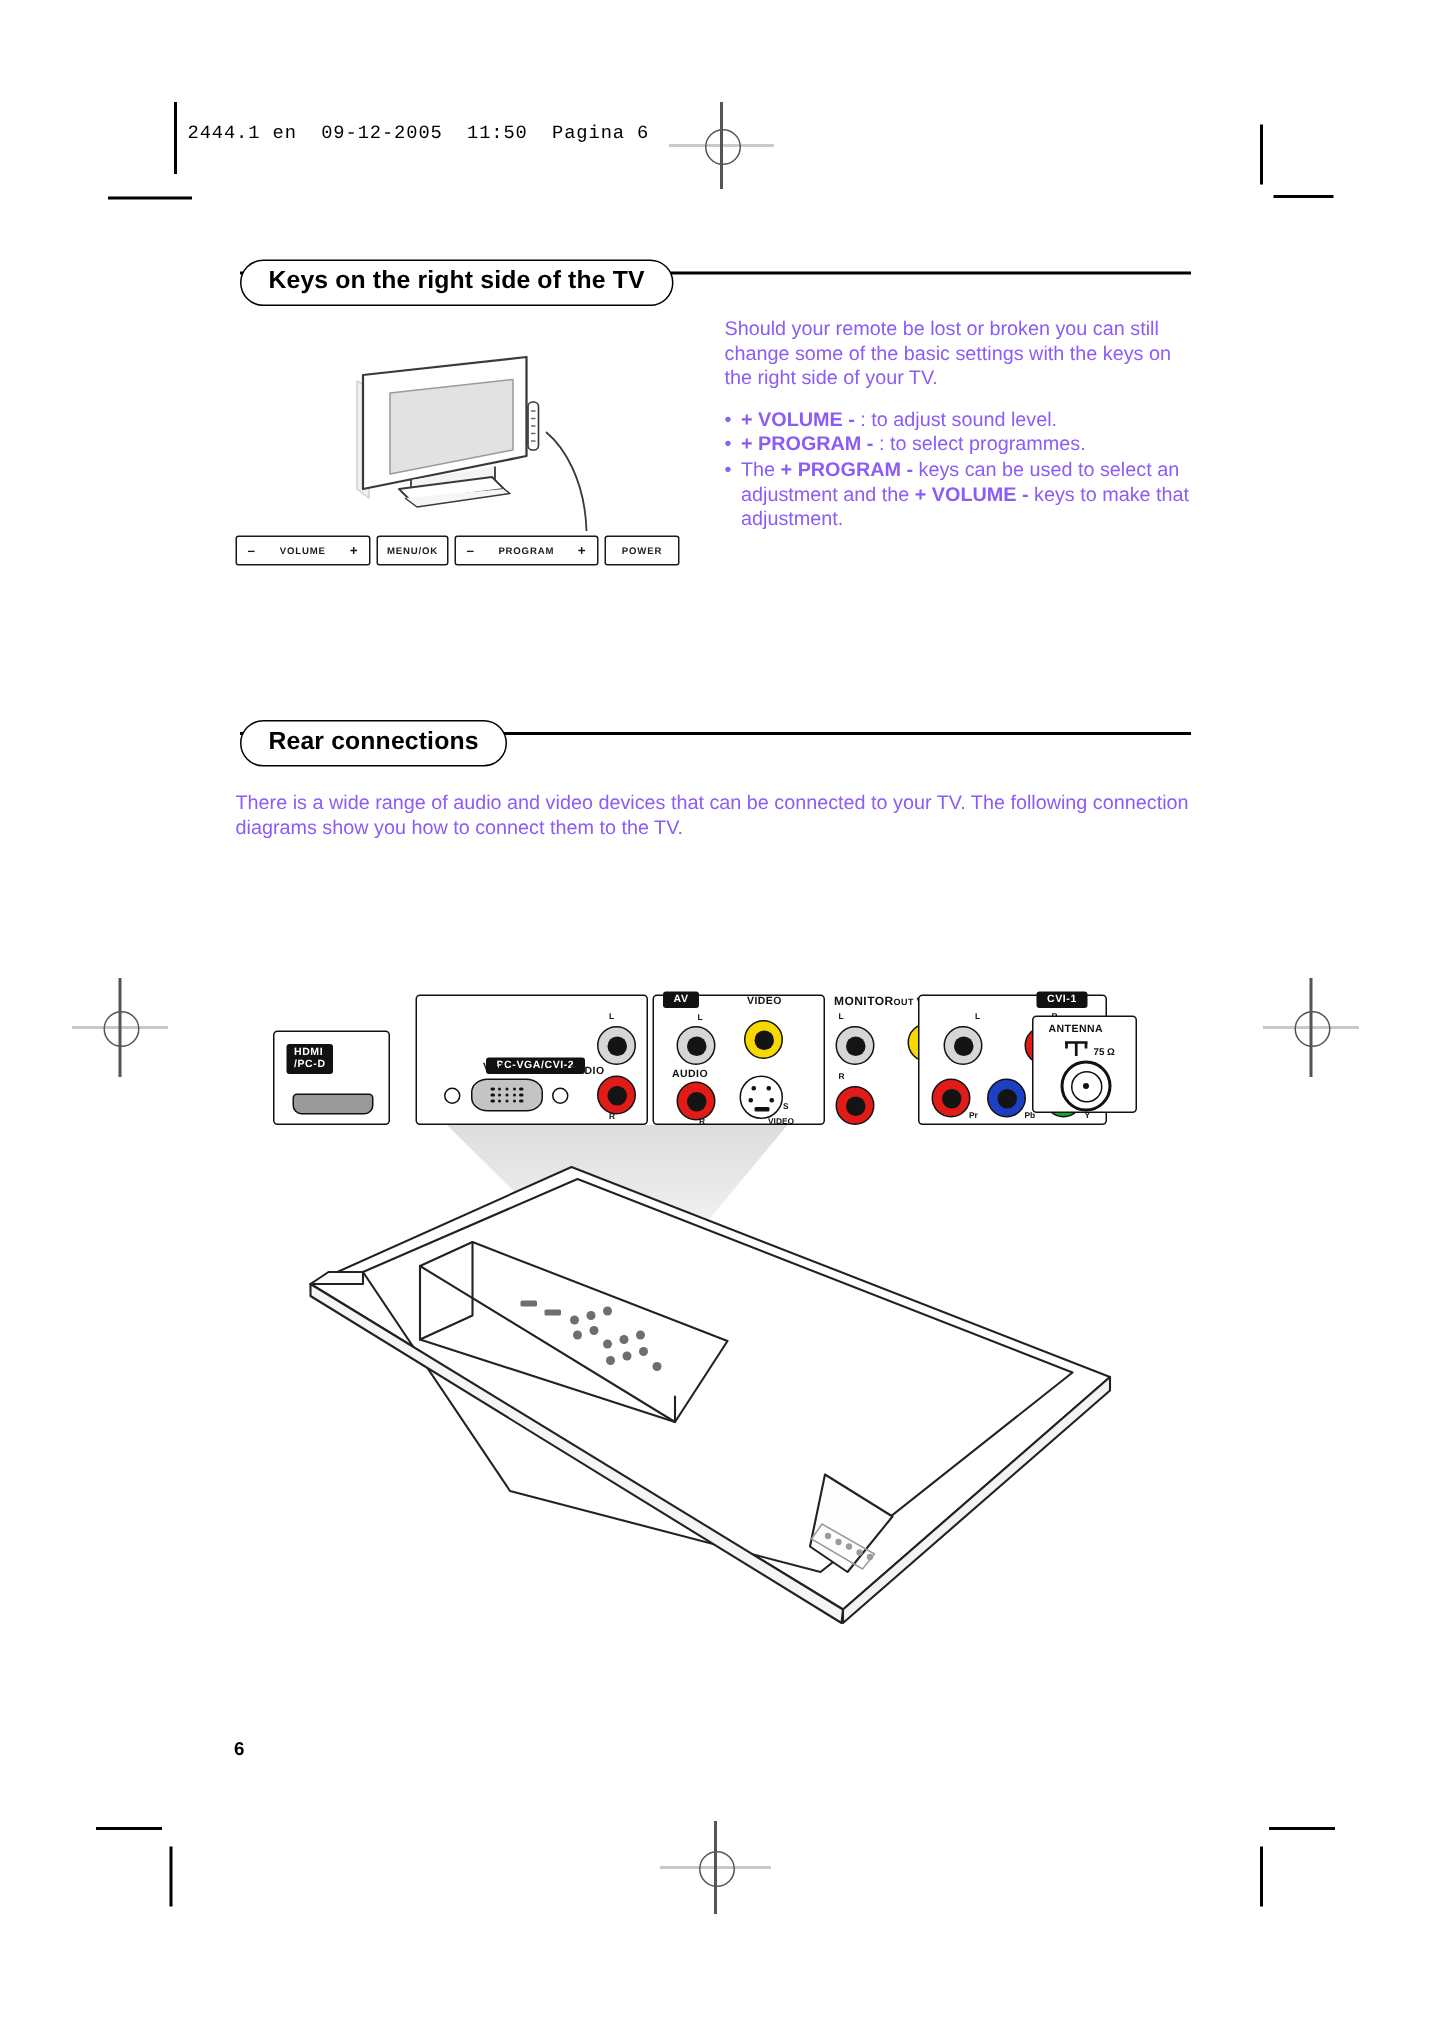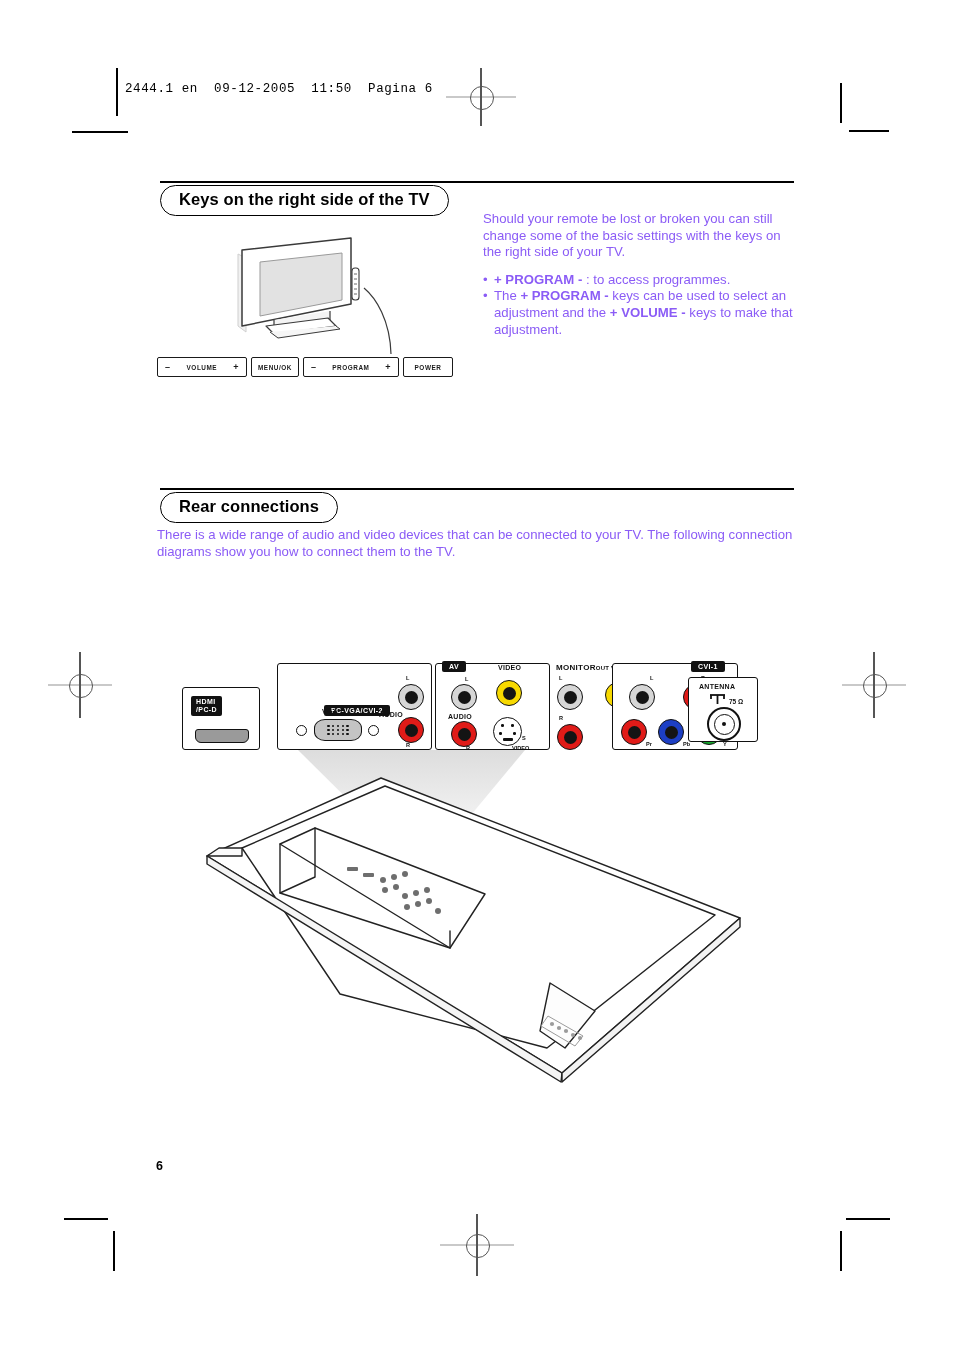--- a/index.html
+++ b/index.html
@@ -60,21 +60,21 @@
   
   .section-head { position: absolute; }
   .section-head .rule {
     position: absolute;
     left: 0; top: 8px;
     height: 2.2px;
     background: #000;
   }
   .section-head .pill {
     position: absolute;
-    left: 0; top: 12px;
+    left: 0; top: 0;
     border: 1.8px solid #000;
     border-radius: 999px;
     background: #fff;
     padding: 4px 18px 6px 18px;
     font-weight: bold;
     font-size: 16.5px;
     letter-spacing: 0.1px;
     white-space: nowrap;
     line-height: 1.15;
   }
@@ -335,22 +335,26 @@
     </div>
     <div class="key center" style="width:50px;">
       <span class="lbl">POWER</span>
     </div>
   </div>
 
   <div class="copy" style="left:483px; top:211px; width:312px;">
     <p>Should your remote be lost or broken you can still change some of the basic settings with the keys on the right side of your TV.</p>
     <ul class="bulletlist">
       <li>
+        <b>+ VOLUME -</b>
+        <span>: to adjust sound level.</span>
+      </li>
+      <li>
         <b>+ PROGRAM -</b>
-        <span>: to access programmes.</span>
+        <span>: to select programmes.</span>
       </li>
       <li class="cont" style="list-style:none;">
         <span>The </span><b>+ PROGRAM -</b><span> keys can be used to select an adjustment and the </span><b>+ VOLUME -</b><span> keys to make that adjustment.</span>
       </li>
     </ul>
   </div>
 
   <div class="section-head" style="left:160px; top:480px; width:634px;">
     <div class="rule" style="width:634px;"></div>
     <div class="pill">Rear connections</div>

